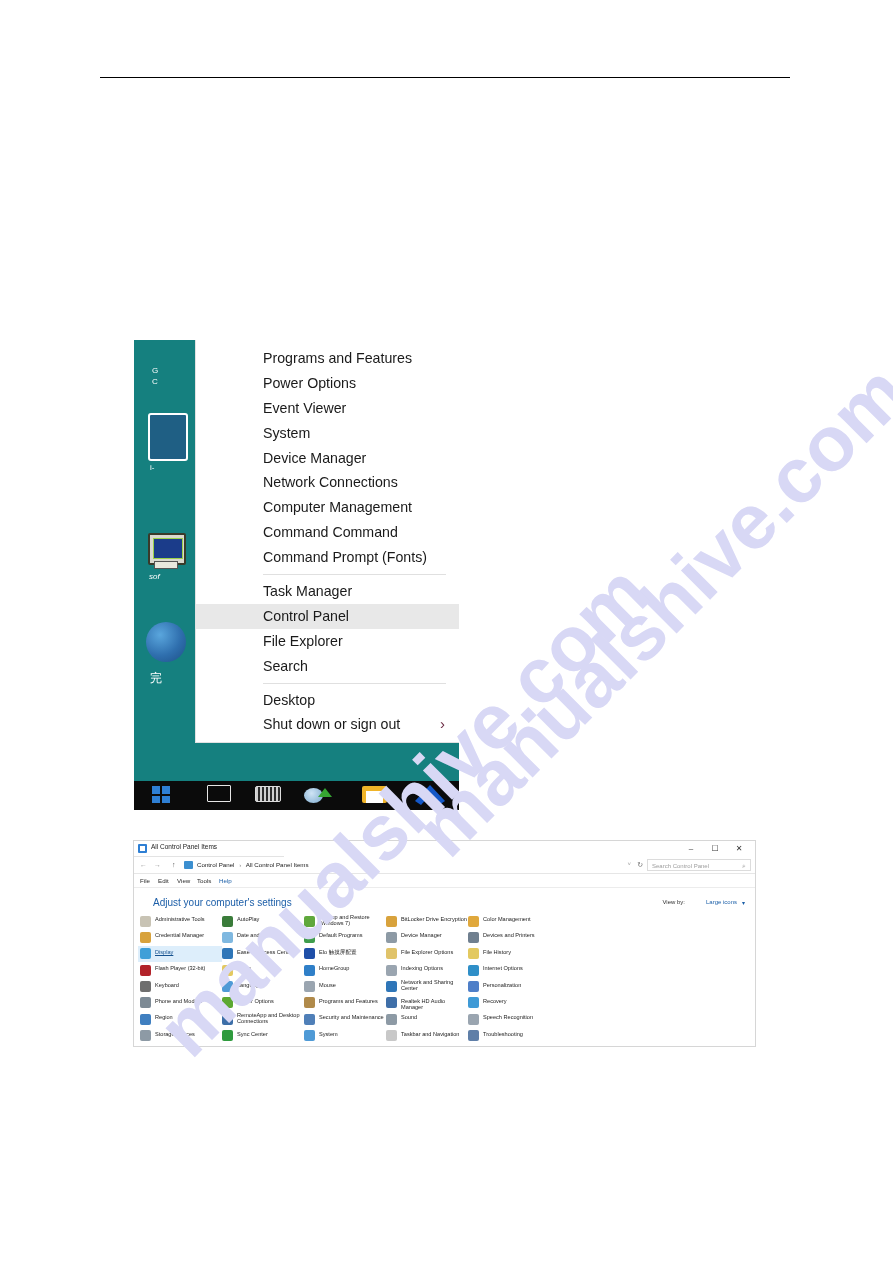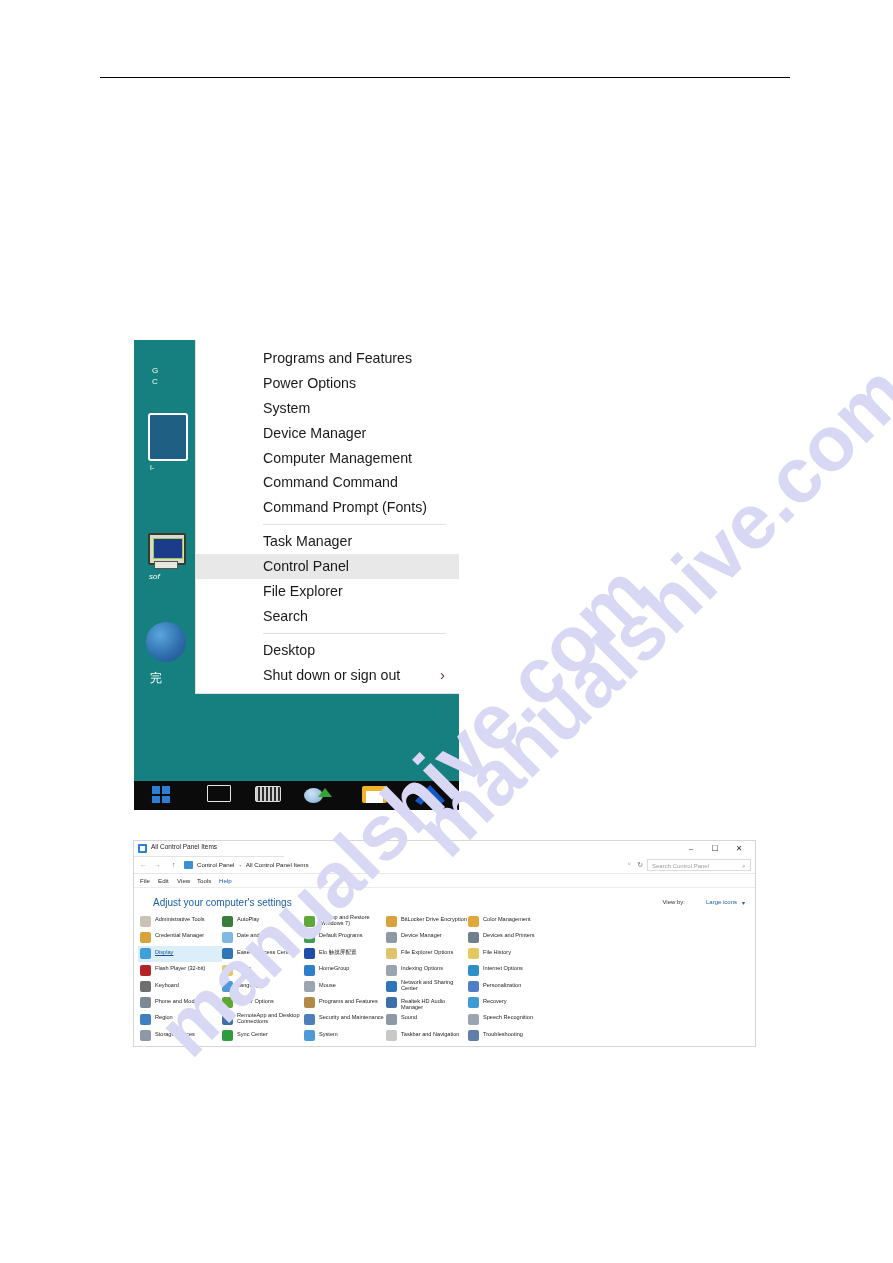--- a/index.html
+++ b/index.html
@@ -153,22 +153,24 @@
       <div class="tb" id="tb-chev">
         <svg width="32" height="22" viewBox="0 0 32 22">
             <polygon points="16,1 31,17 25,21 16,11 7,21 1,17" fill="#1458c8"></polygon>
           </svg>
       </div>
     </div>
 
     <div id="ctxmenu">
       <div class="mi">Programs and Features</div>
       <div class="mi">Power Options</div>
+      <div class="mi">Event Viewer</div>
       <div class="mi">System</div>
       <div class="mi">Device Manager</div>
+      <div class="mi">Network Connections</div>
       <div class="mi">Computer Management</div>
       <div class="mi">Command Command</div>
       <div class="mi">Command Prompt (Fonts)</div>
 
       <div class="msep"></div>
 
       <div class="mi">Task Manager</div>
       <div class="mi sel">Control Panel</div>
       <div class="mi">File Explorer</div>
       <div class="mi">Search</div>

